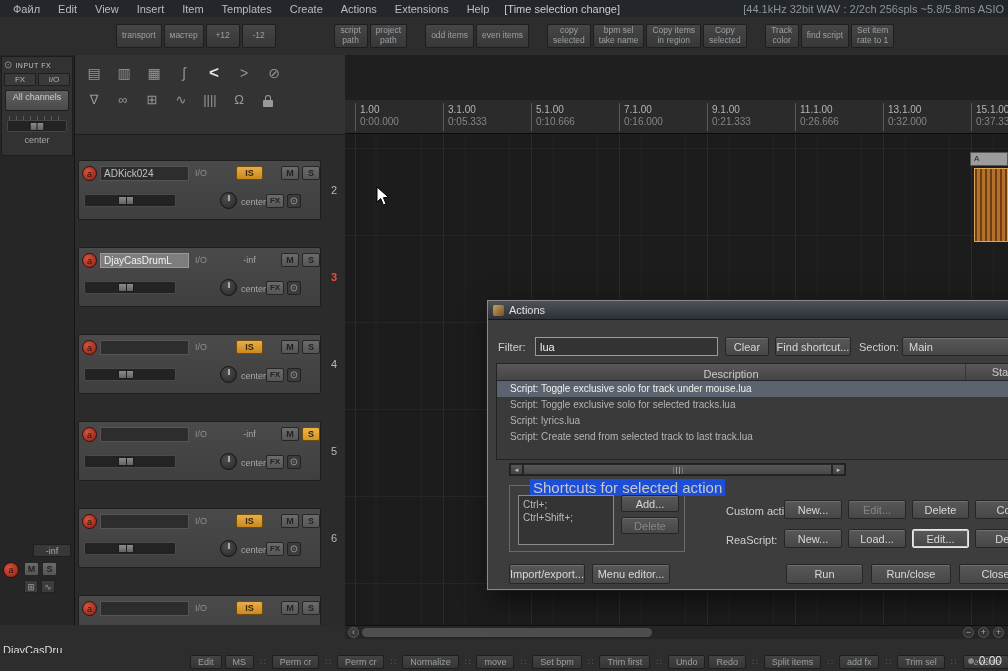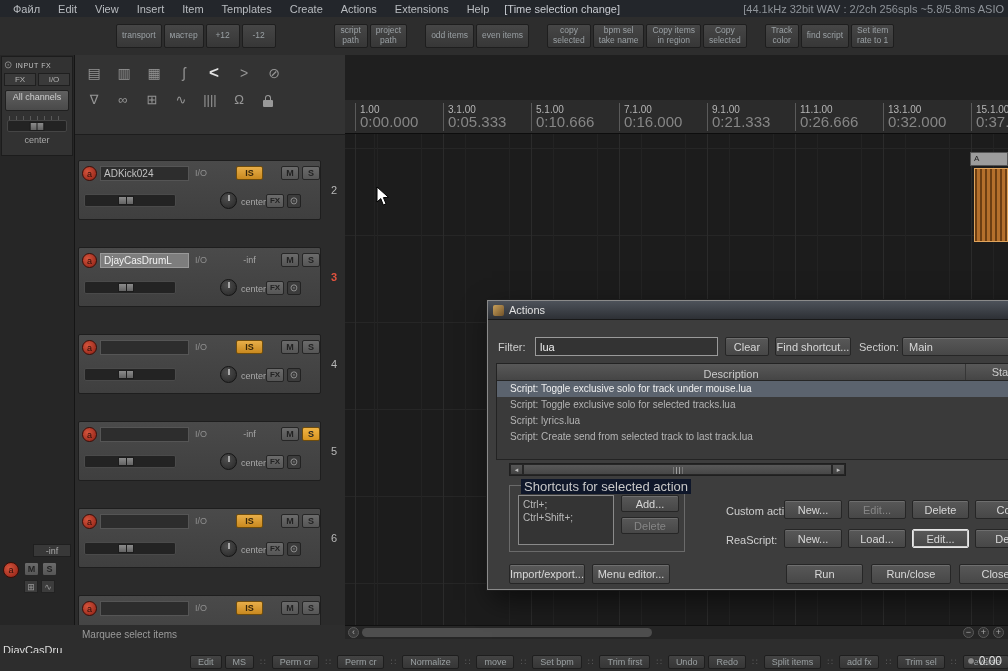--- a/index.html
+++ b/index.html
@@ -100,21 +100,21 @@
   .track-num.red{color:#e2523e;font-weight:bold}
 
   .status-strip{position:absolute;left:75px;top:625px;width:270px;height:20px;background:#2d2d2d;
     font-size:10px;color:#9b9b9b;padding:4px 0 0 7px}
 
   
   .arrange{position:absolute;left:345px;top:55px;width:663px;height:570px;background:#1f1f1f;overflow:hidden}
   .ruler{position:absolute;left:0;top:45px;width:663px;height:34px;background:#2b2b2b;border-bottom:1px solid #0d0d0d}
   .ruler-mark{position:absolute;top:3px;height:28px;border-left:1px solid #5a5a5a;padding-left:4px}
   .ruler-bar{font-size:10px;color:#b5b5b5;line-height:13px}
-  .ruler-time{font-size:15px;color:#868686;line-height:11px}
+  .ruler-time{font-size:10px;color:#868686;line-height:11px}
   .grid{position:absolute;left:0;top:79px;width:663px;height:491px;background-color:#1c1c1c;
     background-image:repeating-linear-gradient(90deg,#2b2b2b 0 1px,transparent 1px 88px),
                      repeating-linear-gradient(90deg,#232323 0 1px,transparent 1px 44px),
                      repeating-linear-gradient(180deg,#262626 0 1px,transparent 1px 87px);
     background-position:10px 0,32px 0,0 14px}
   .arr-item-a{position:absolute;left:625px;top:97px;width:38px;height:14px;background:#9c9c9c;border:1px solid #555;
     color:#1e1e1e;font-size:8px;line-height:12px;padding-left:3px}
   .arr-item-orange{position:absolute;left:629px;top:113px;width:34px;height:74px;background:#b5702c;border:1px solid #e0a45c;
     background-image:repeating-linear-gradient(90deg,#6e3f12 0 2px,transparent 2px 5px)}
   .hscroll{position:absolute;left:345px;top:625px;width:663px;height:14px;background:#262626;border-top:1px solid #111}
@@ -153,21 +153,21 @@
   .arow{height:16px;line-height:16px;padding-left:13px;font-size:10px;color:#b4b4b4;white-space:nowrap;overflow:hidden}
   .arow.selected{background:#5b636e;color:#eeeeee}
   .dlg-hscroll{position:absolute;left:21px;top:162px;width:337px;height:13px;background:#303030;border:1px solid #1f1f1f}
   .sb-arrow{position:absolute;top:0;width:13px;height:11px;background:linear-gradient(#565656,#434343);border:1px solid #262626;
     font-size:7px;line-height:10px;text-align:center;color:#c0c0c0}
   .sb-arrow.left{left:0}.sb-arrow.right{right:0}
   .sb-thumb{position:absolute;left:13px;top:0;width:309px;height:11px;background:linear-gradient(#585858,#474747);border:1px solid #262626}
   .sb-grip{position:absolute;left:50%;top:2px;transform:translateX(-50%);width:9px;height:7px;
     background:repeating-linear-gradient(90deg,#9c9c9c 0 1px,transparent 1px 3px)}
   .grp{position:absolute;left:21px;top:184px;width:176px;height:67px;border:1px solid #6a6a6a}
-  .grp-title{position:absolute;left:11px;top:-7px;background:#0f172a;padding:0 3px;font-size:13px;color:#c8c8c8;white-space:nowrap}
+  .grp-title{position:absolute;left:20px;top:-7px;background:#1d4ed8;padding:0 3px;font-size:15px;color:#c8c8c8;white-space:nowrap}
   .sc-list{position:absolute;left:8px;top:9px;width:96px;height:50px;background:#343434;border:1px solid #8a8a8a;
     padding:2px 4px;font-size:10px;line-height:13px;color:#b9b9b9;overflow:hidden}
   .btn-add{left:111px;top:9px;width:58px;height:17px}
   .btn-del{left:111px;top:31px;width:58px;height:17px}
   .lbl-custom{left:238px;top:204px}
   .lbl-reascript{left:238px;top:233px}
   .btn-cnew{left:296px;top:199px;width:58px;height:19px}
   .btn-cedit{left:360px;top:199px;width:58px;height:19px}
   .btn-cdel{left:424px;top:199px;width:57px;height:19px}
   .btn-ccopy{left:487px;top:199px;width:57px;height:19px}
@@ -388,23 +388,20 @@
           <span class="tcp-icon">⊞</span>
           <span class="tcp-icon">∿</span>
           <span class="tcp-icon">||||</span>
           <span class="tcp-icon">Ω</span>
           <span class="tcp-icon">
             <span class="lock-shape"></span>
           </span>
         </div>
     </div>
   </div>
-  <div class="status-strip">
-    <span>Marquee select items</span>
-  </div>
 
   <div class="arrange">
     <div class="grid"></div>
     <div class="ruler">
         <div class="ruler-mark" style="left: 10px;">
           <div class="ruler-bar">1.00</div>
           <div class="ruler-time">0:00.000</div>
         </div>
         <div class="ruler-mark" style="left: 98px;">
           <div class="ruler-bar">3.1.00</div>

